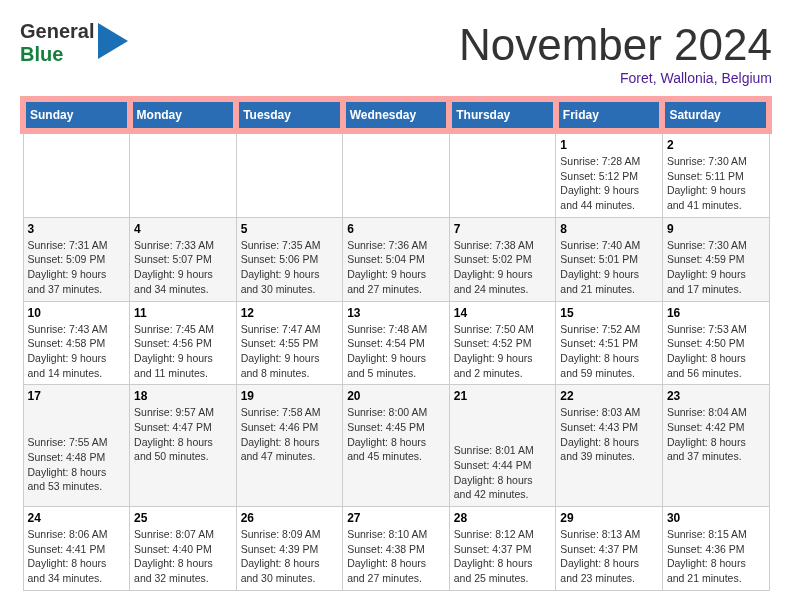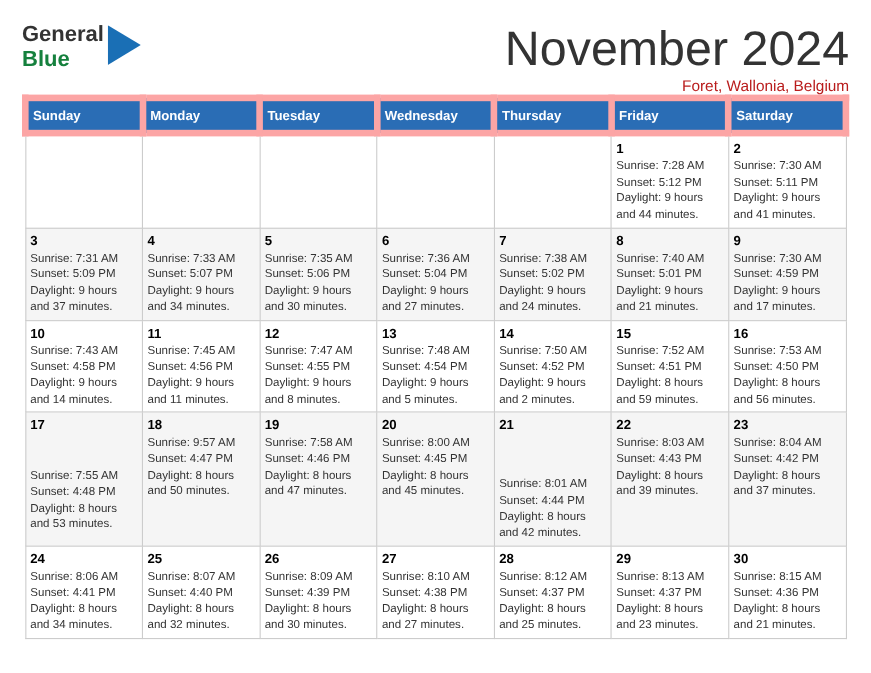--- a/index.html
+++ b/index.html
@@ -7,38 +7,39 @@
       font-family: Arial, sans-serif;
       background: #fff;
       width: 792px;
       min-height: 612px;
       padding: 20px;
     }
     .header {
       display: flex;
       justify-content: space-between;
       align-items: flex-start;
+      margin-bottom: 10px;
     }
     .logo {
       display: flex;
       align-items: center;
     }
     .logo-general { color: #333; }
     .logo-blue { color: #1a6fb5; }
     .title-block {
       text-align: right;
     }
     .month-title {
       font-size: 44px;
       font-weight: normal;
       color: #333;
     }
     .subtitle {
       font-size: 14px;
-      color: #b91c1c;
+      color: #4c1d95;
     }
     table {
       width: 100%;
       border-collapse: collapse;
       font-size: 11px;
     }
     thead tr th {
       background-color: #2a6db5;
       color: #fff;
       padding: 6px 4px;

